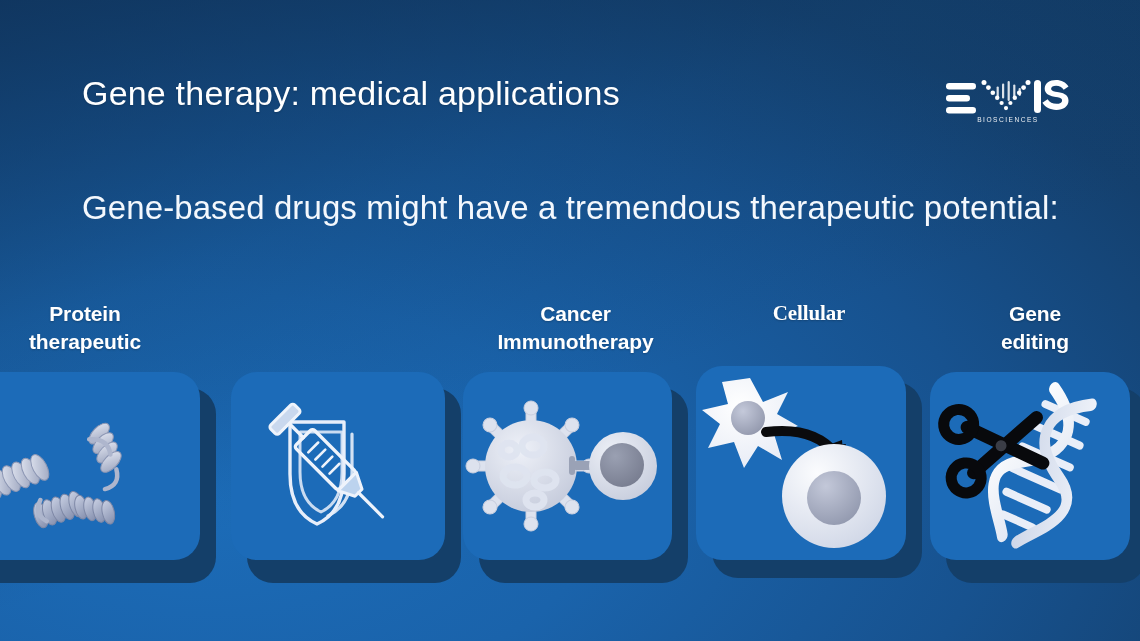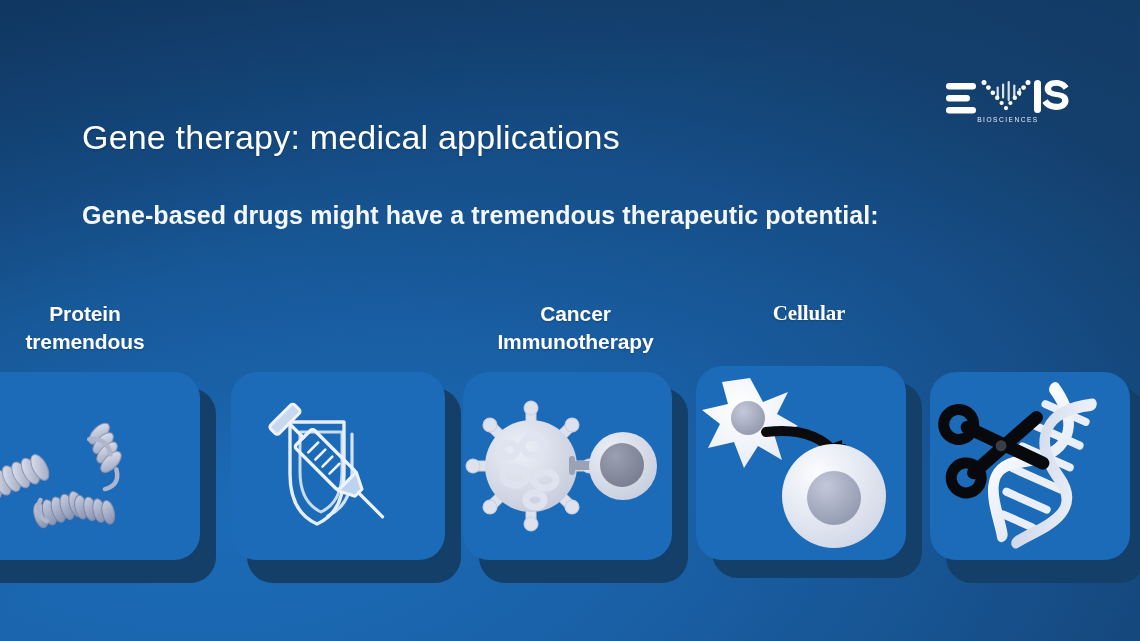--- a/index.html
+++ b/index.html
@@ -23,25 +23,24 @@
     background:linear-gradient(160deg, rgba(14,48,86,.72) 0%, rgba(16,58,100,.25) 32%, rgba(28,108,184,0) 58%);
     pointer-events:none;
   }
 
   
   .page-title {
     position:absolute; left:82px; top:74px;
     font-size:34px; font-weight:400; letter-spacing:.2px;
     color:#ffffff; z-index:5;
     text-shadow:0 1px 2px rgba(0,0,0,.18);
-    margin-top:44px;
   }
   .subtitle {
-    position:absolute; left:82px; top:201px;
-    font-size:25px; font-weight:700; letter-spacing:.1px;
+    position:absolute; left:82px; top:189px;
+    font-size:33px; font-weight:400; letter-spacing:.1px;
     color:#f4f8fd; z-index:5;
   }
 
   
   .logo { position:absolute; right:68px; top:70px; width:128px; height:58px; z-index:6; }
   .logo svg { display:block; width:128px; height:58px; }
 
   
   .cards { position:absolute; left:0; top:300px; width:1094px; height:300px; z-index:4; }
   .card-col { position:absolute; top:0; }
@@ -108,21 +107,21 @@
     </svg>
   </div>
 
   <div class="subtitle">Gene-based drugs might have a tremendous therapeutic potential:</div>
 
   <div class="cards">
 
     <div class="card-col" style="left:-46px; width:262px; height:290px;">
       <div class="card-label">
         <span>Protein</span><br>
-        <span>tremendous</span>
+        <span>therapeutic</span>
       </div>
       <div class="card-shadow" style="left:16px; top:88px; width:246px; height:195px;"></div>
       <div class="card-face" style="left:0px; top:72px; width:246px; height:188px;">
         <svg class="art" viewBox="0 0 246 188" xmlns="http://www.w3.org/2000/svg">
           <defs>
             <linearGradient id="pr1" x1="0" y1="0" x2="1" y2="1">
               <stop offset="0" stop-color="#e3e7f2"></stop>
                 <stop offset="1" stop-color="#9aa3bd"></stop>
             </linearGradient>
             <linearGradient id="pr2" x1="0" y1="0" x2="0.3" y2="1">
@@ -342,20 +341,24 @@
 
           <g transform="translate(138,130)">
             <circle cx="0" cy="0" r="52" fill="url(#bigcell)"></circle>
             <circle cx="0" cy="2" r="27" fill="url(#bignuc)"></circle>
           </g>
         </svg>
       </div>
     </div>
 
     <div class="card-col" style="left:930px; width:210px; height:290px;">
+      <div class="card-label">
+        <span>Gene</span><br>
+        <span>editing</span>
+      </div>
       <div class="card-shadow" style="left:16px; top:88px; width:200px; height:195px;"></div>
       <div class="card-face" style="left:0px; top:72px; width:200px; height:188px;">
         <svg class="art" viewBox="0 0 200 188" xmlns="http://www.w3.org/2000/svg">
           <defs>
             <linearGradient id="dnaA" x1="0" y1="0" x2="1" y2="1">
               <stop offset="0" stop-color="#ffffff"></stop>
                 <stop offset="1" stop-color="#dfe6f3"></stop>
             </linearGradient>
             <linearGradient id="dnaB" x1="1" y1="0" x2="0" y2="1">
               <stop offset="0" stop-color="#f3f6fc"></stop>

